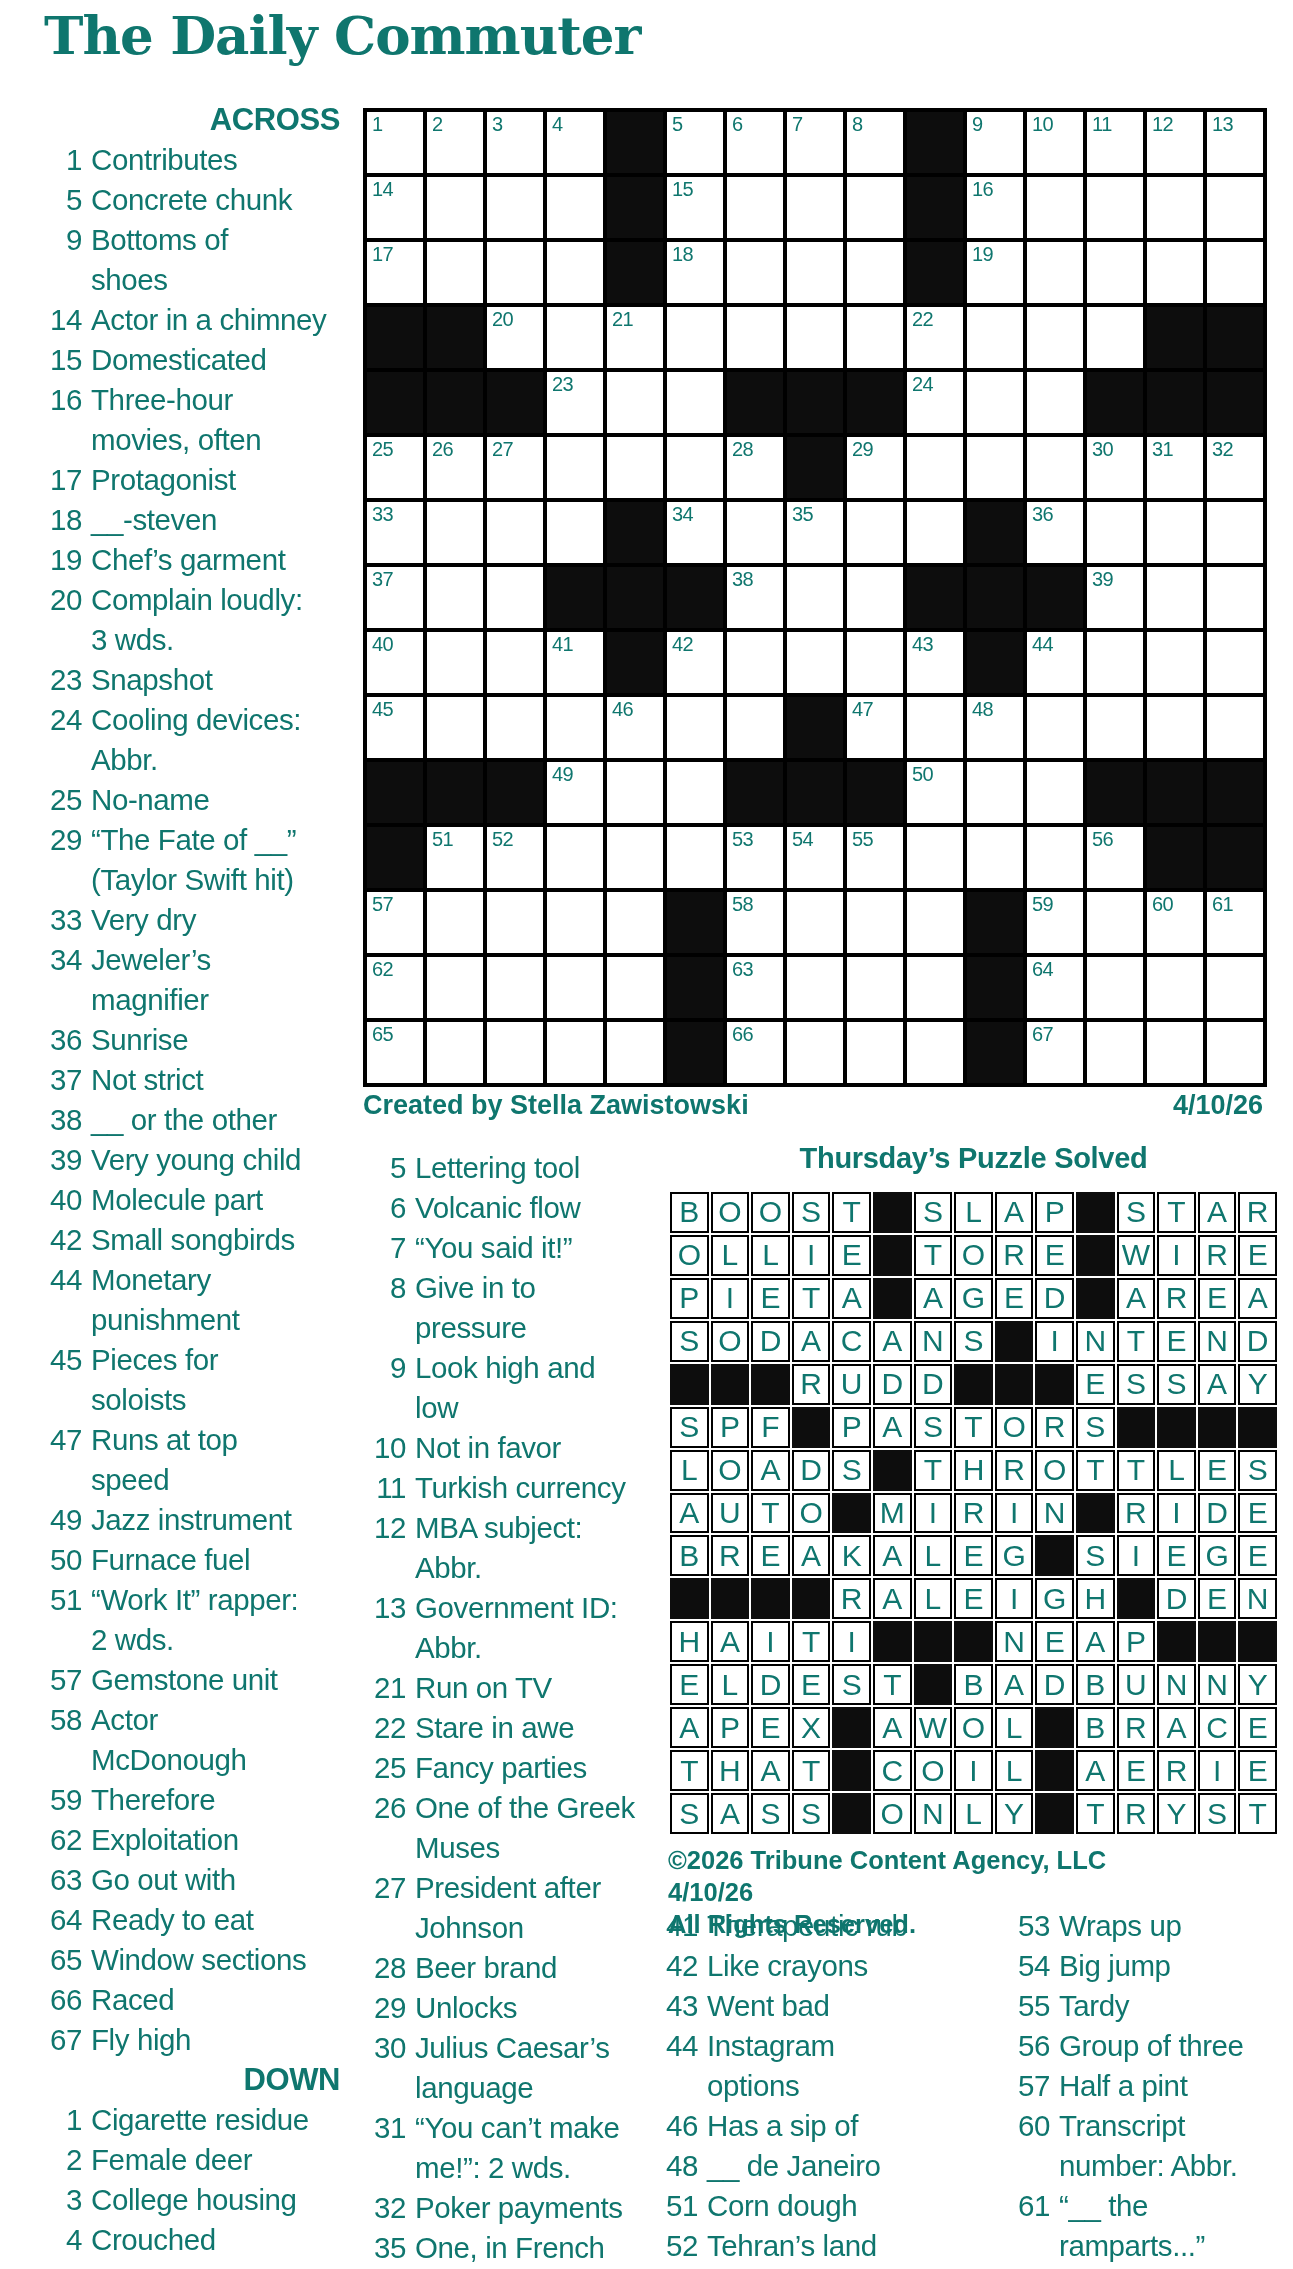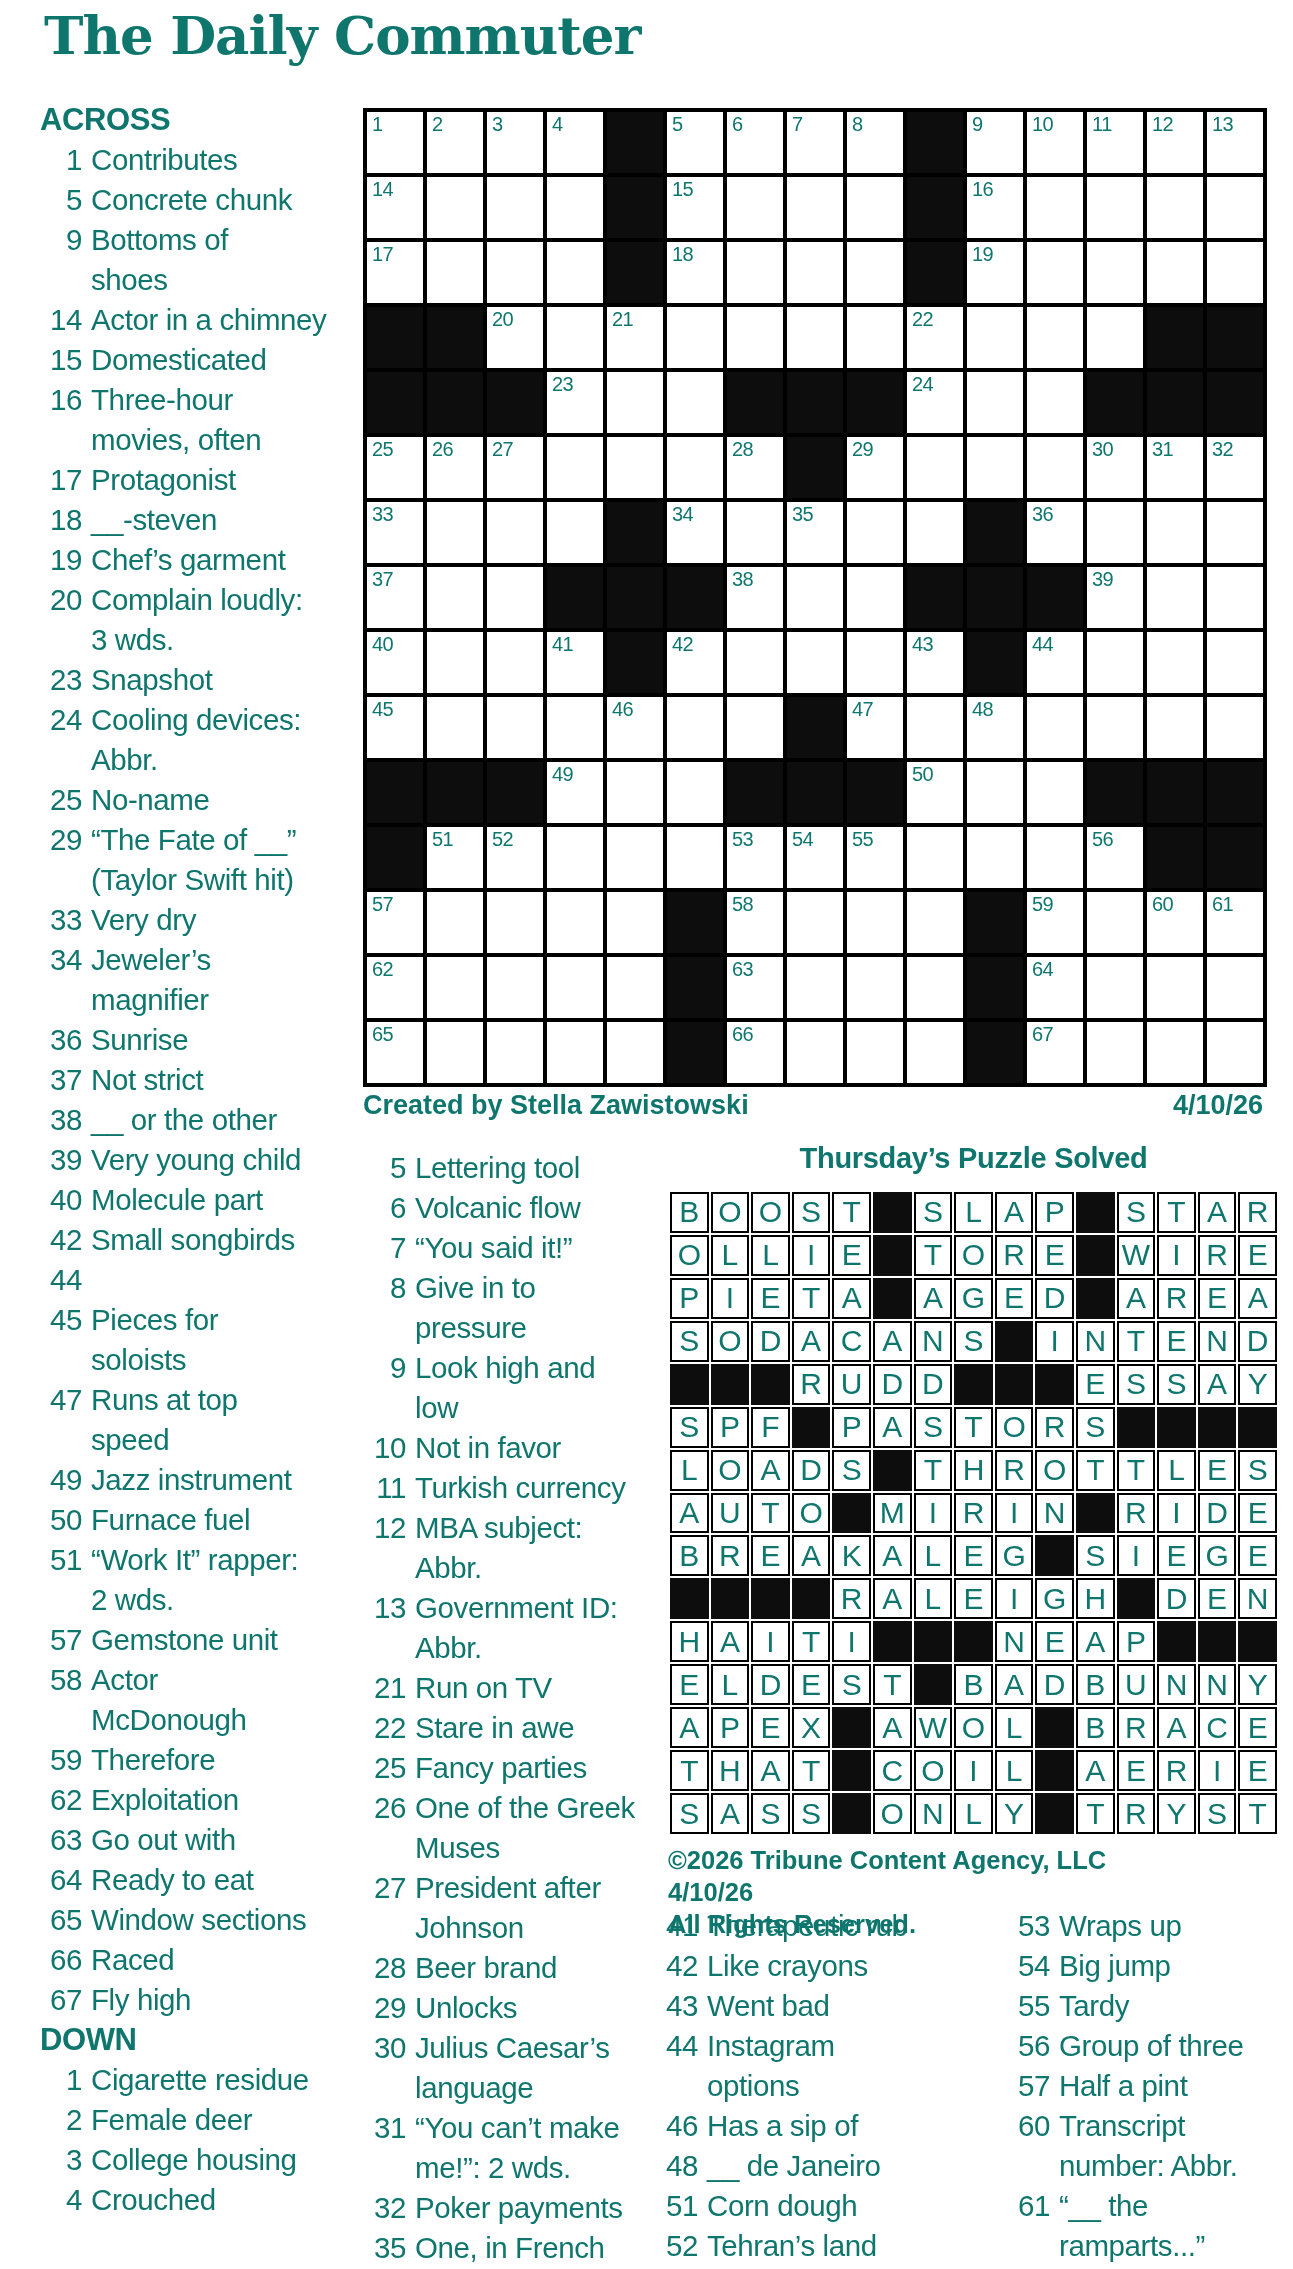--- a/index.html
+++ b/index.html
@@ -5,21 +5,21 @@
   html,body{margin:0;padding:0;background:#fff;}
   #page{position:relative;width:1293px;height:2269px;background:#fff;color:#0f766e;
         font-family:"Liberation Sans",sans-serif;overflow:hidden;}
 
   
   #title{position:absolute;left:44px;top:4px;font-family:"DejaVu Serif",serif;
          font-weight:bold;font-size:53px;letter-spacing:-1px;white-space:nowrap;}
 
   
   .cluecol{position:absolute;font-size:29.5px;line-height:40px;letter-spacing:-0.4px;}
-  .colhead{font-weight:bold;font-size:31px;text-align:left;height:40px;}
+  .colhead{font-weight:bold;font-size:31px;text-align:right;height:40px;}
   .clue{display:flex;}
   .cnum{flex:none;text-align:right;padding-right:9px;}
   .ctxt{flex:1;white-space:pre-line;}
   #across-col{left:40px;top:100px;width:300px;}
   #across-col .cnum{width:42px;}
   #down-head{margin-top:0;}
   #mid-col{left:348px;top:1148px;width:312px;}
   #mid-col .cnum{width:58px;}
   #bl-col{left:636px;top:1906px;width:312px;}
   #bl-col .cnum{width:62px;}
@@ -152,20 +152,22 @@
         <div class="clue">
           <span class="cnum">40</span>
           <span class="ctxt">Molecule part</span>
         </div>
         <div class="clue">
           <span class="cnum">42</span>
           <span class="ctxt">Small songbirds</span>
         </div>
         <div class="clue">
           <span class="cnum">44</span>
+          <span class="ctxt">Monetary
+punishment</span>
         </div>
         <div class="clue">
           <span class="cnum">45</span>
           <span class="ctxt">Pieces for
 soloists</span>
         </div>
         <div class="clue">
           <span class="cnum">47</span>
           <span class="ctxt">Runs at top
 speed</span>

